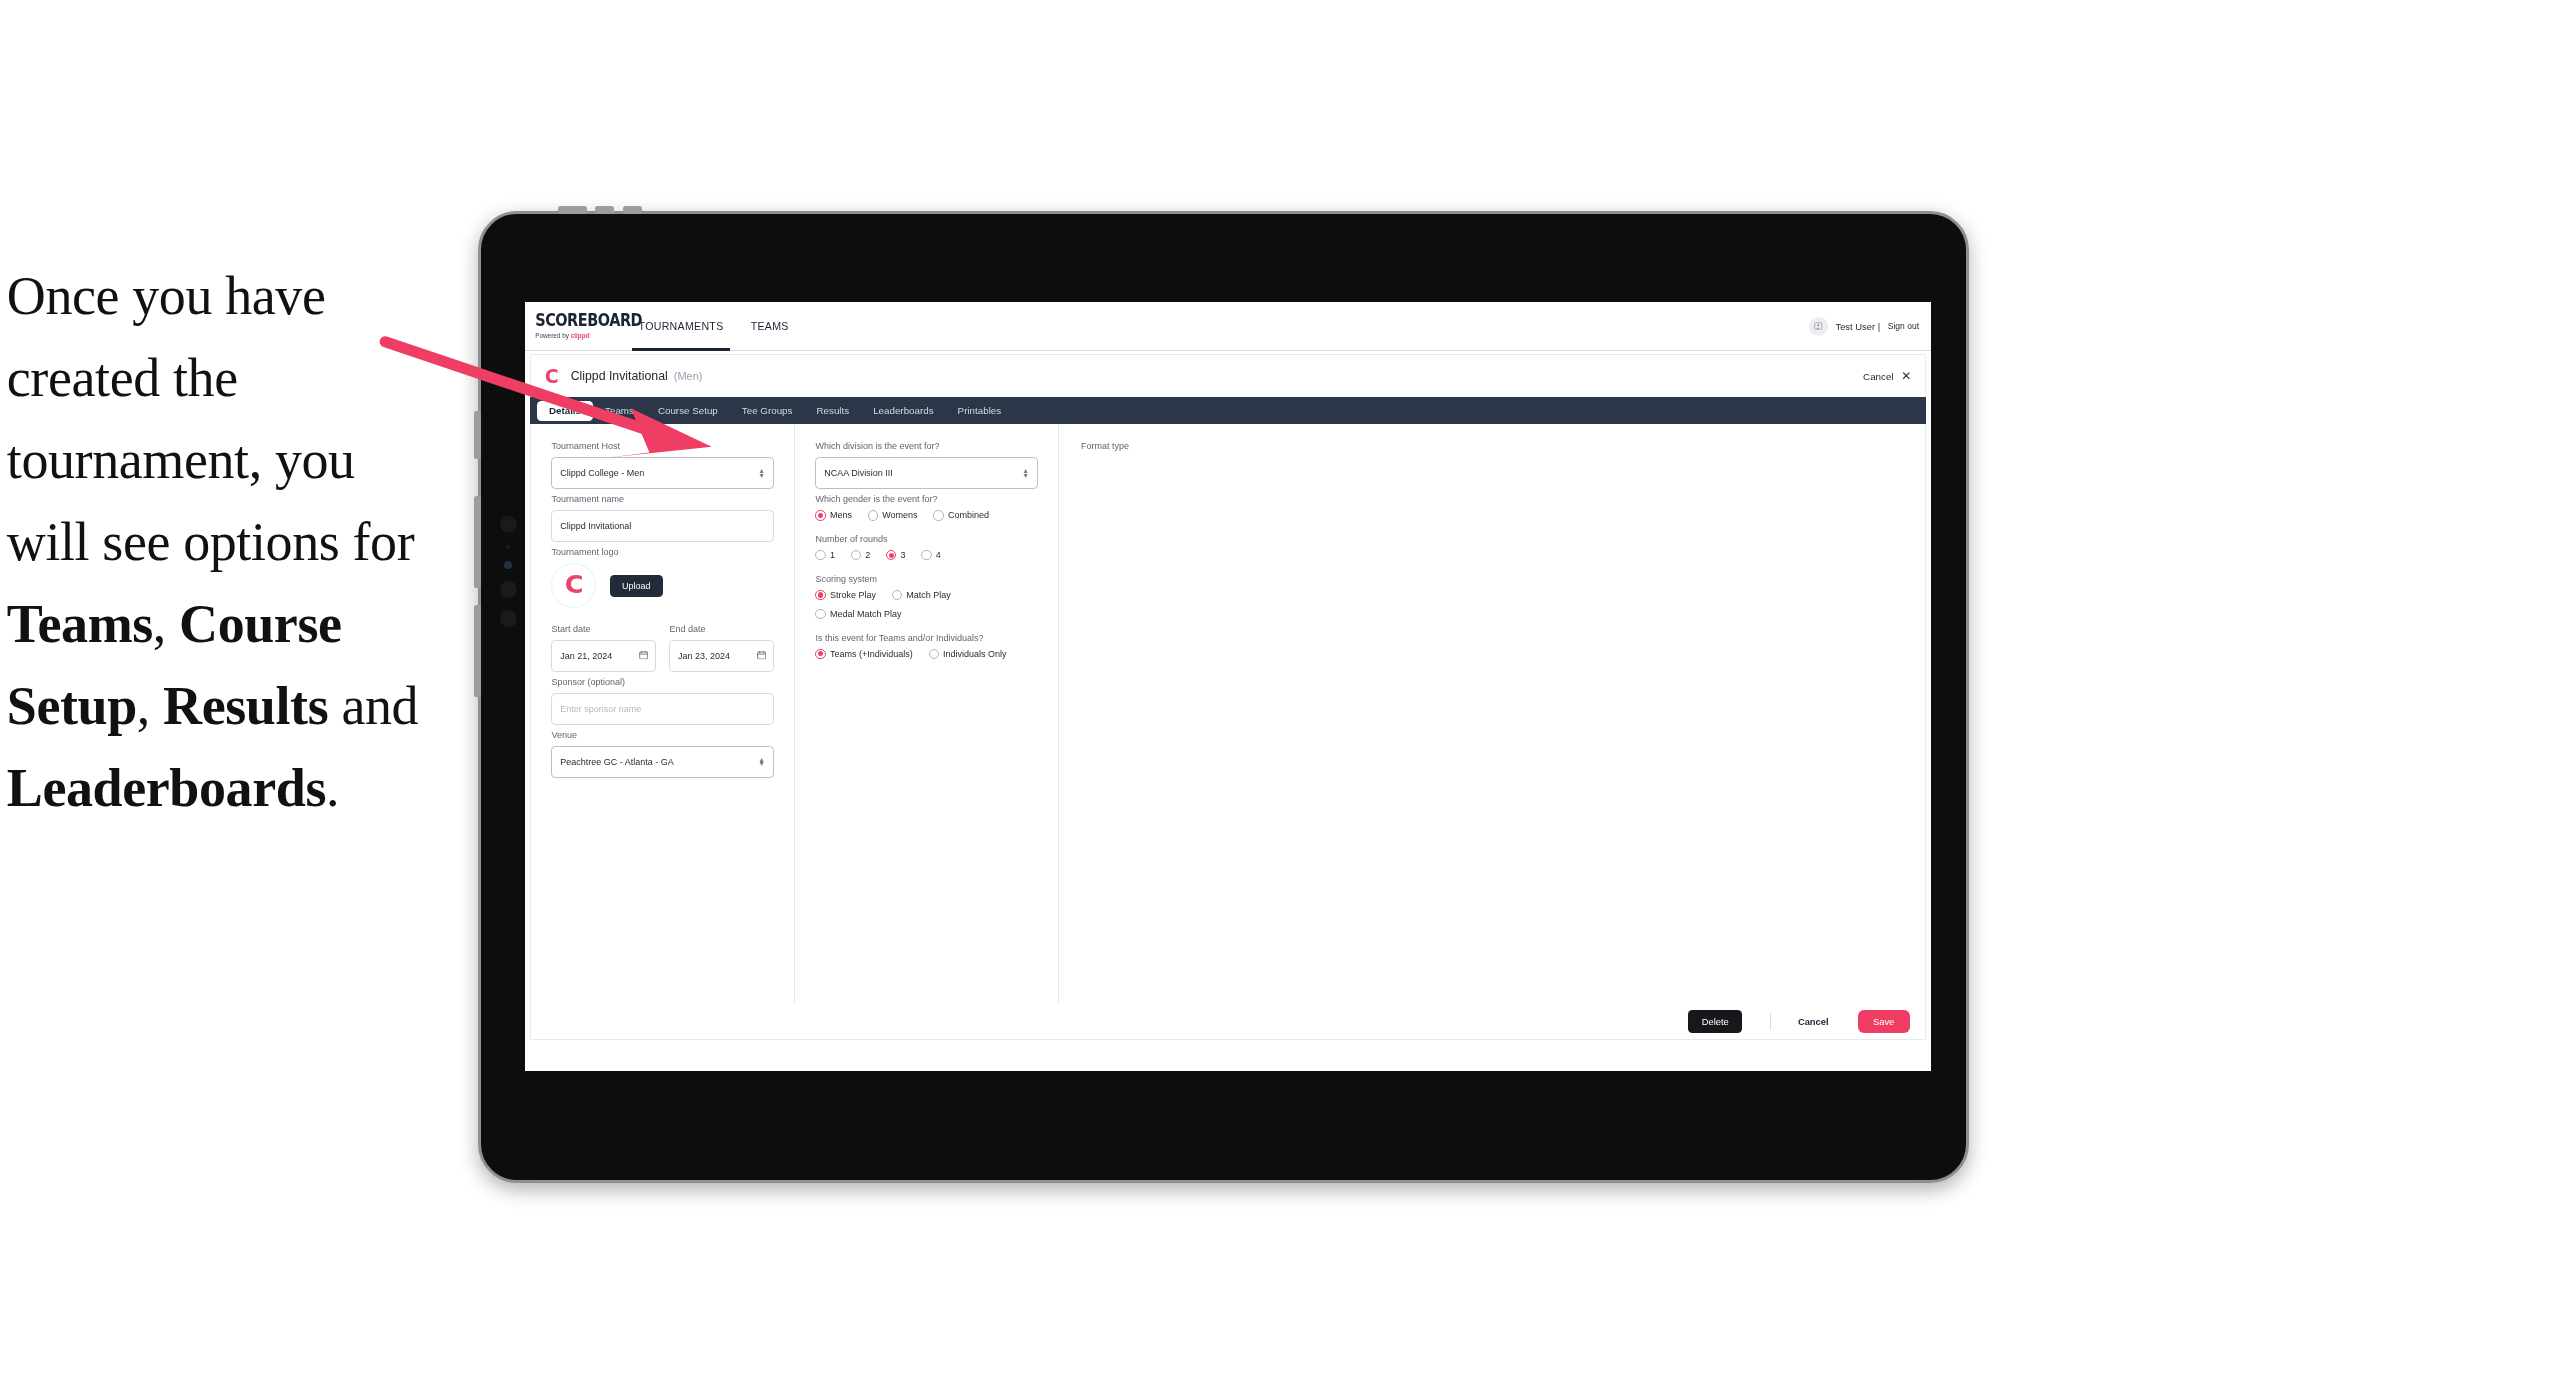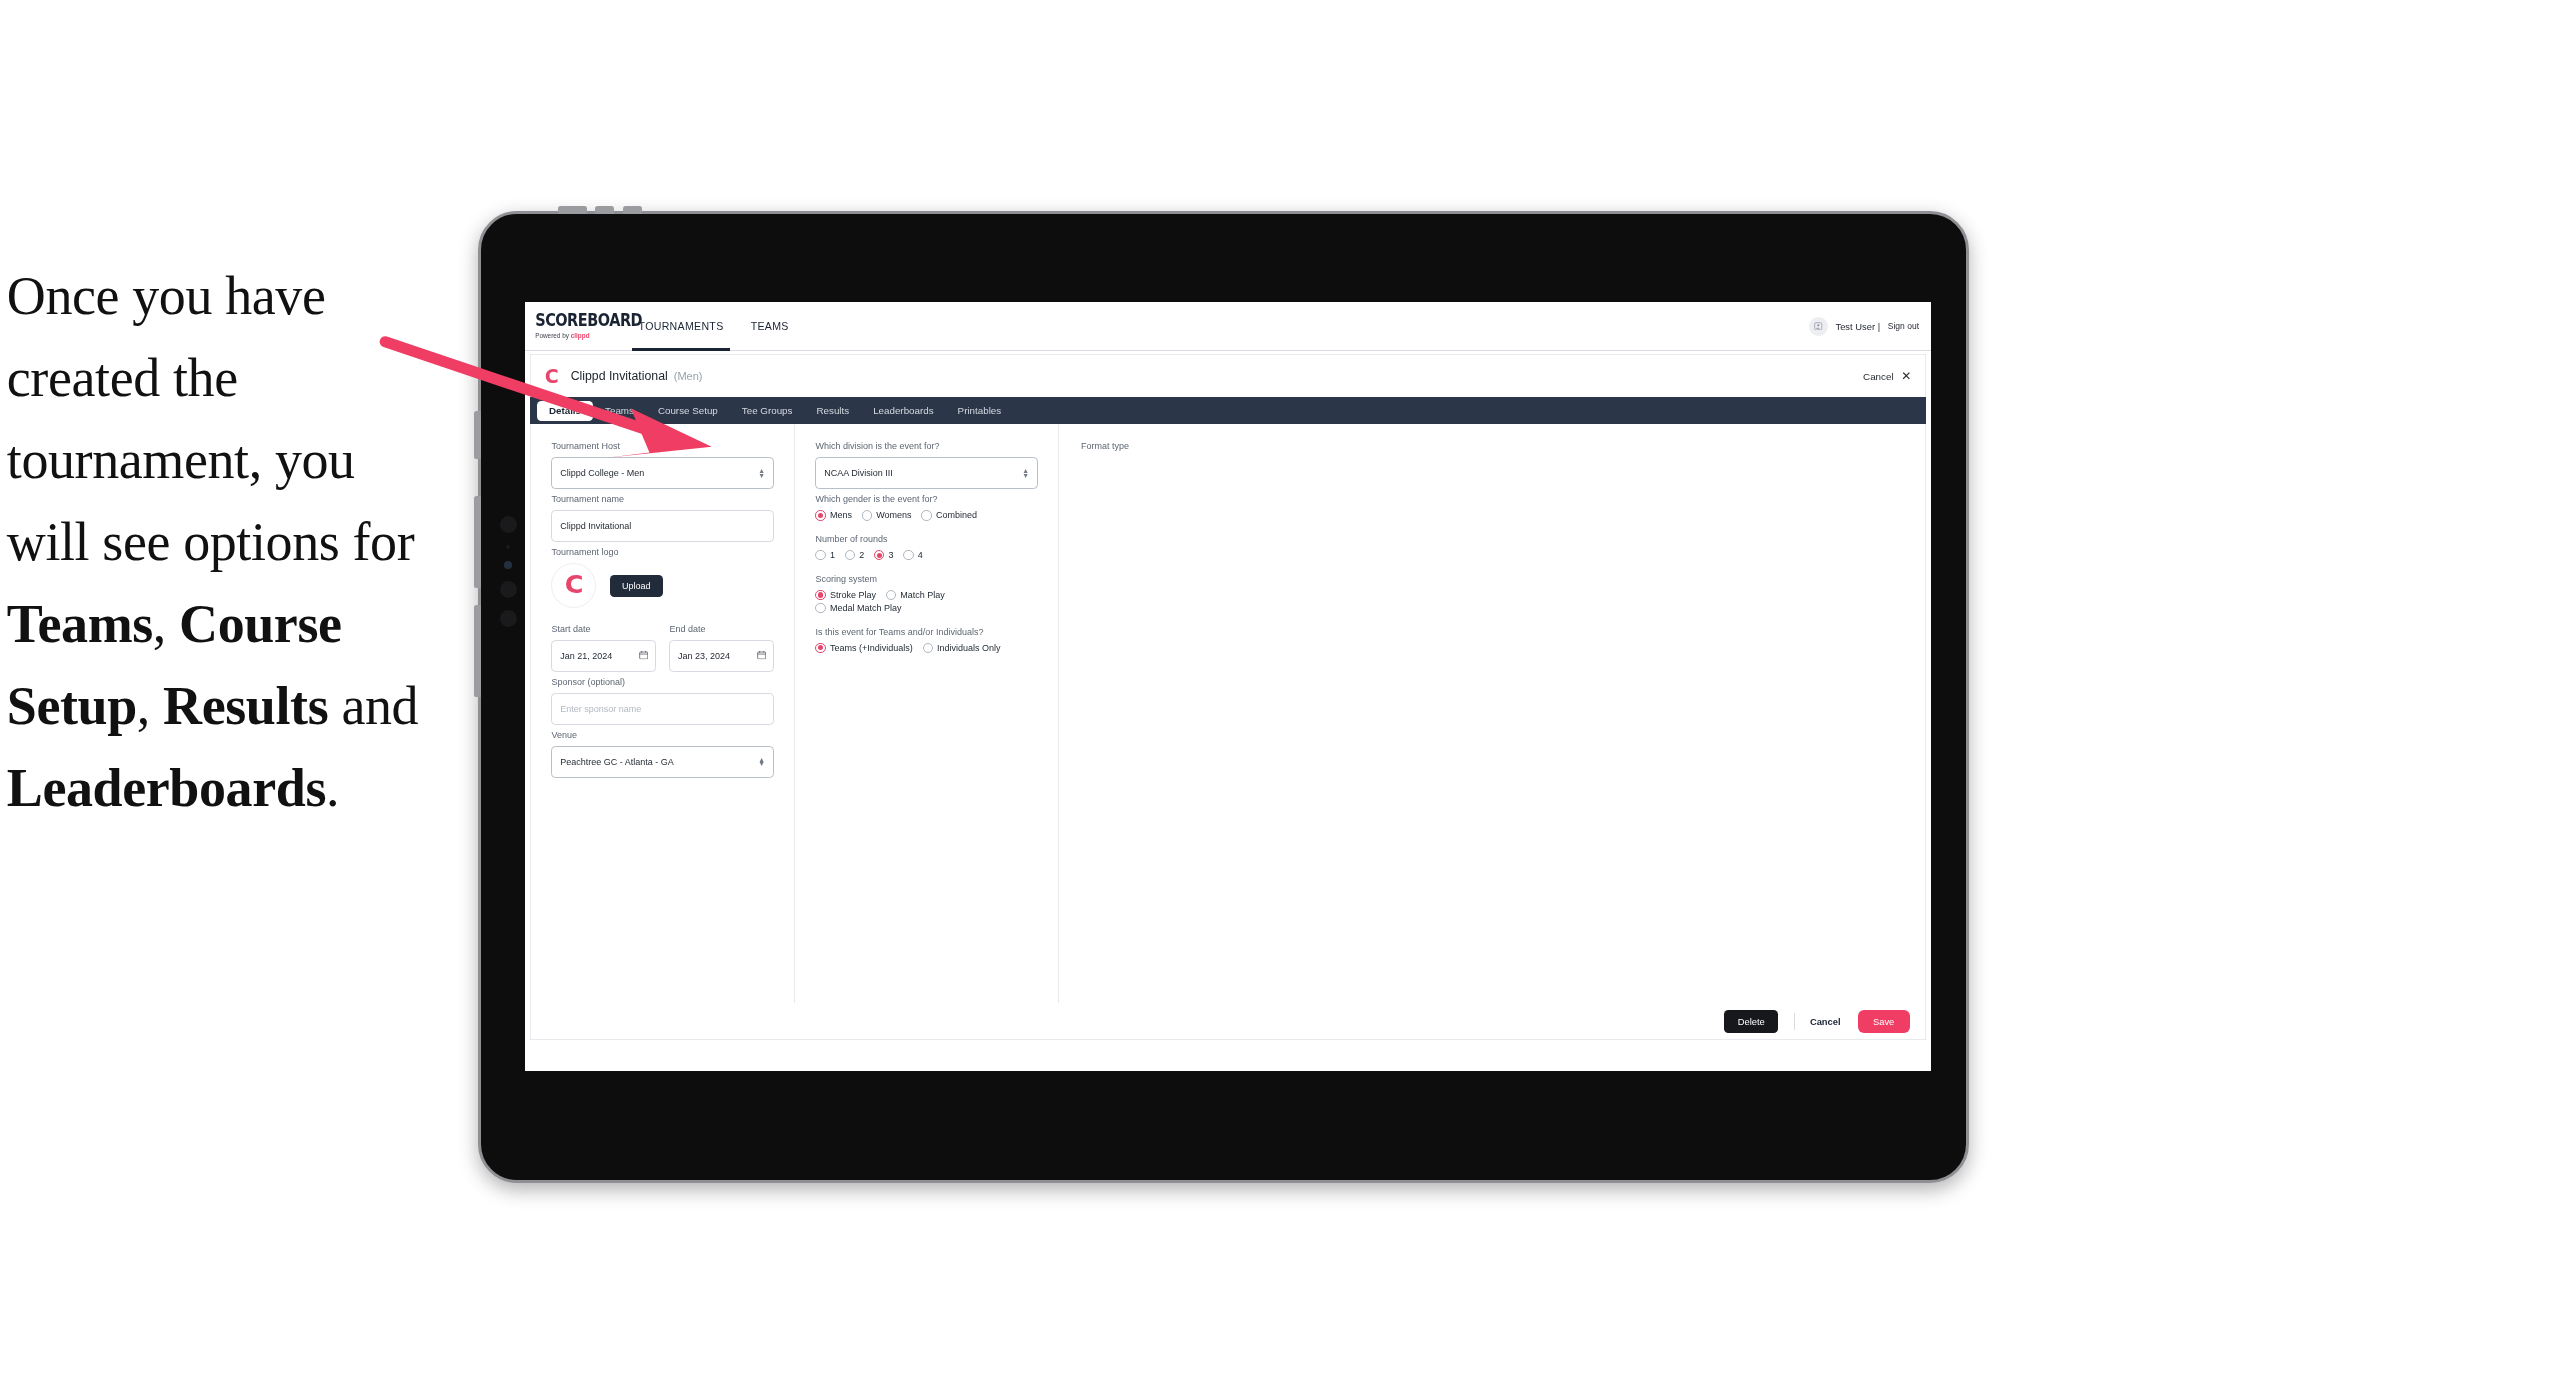--- a/index.html
+++ b/index.html
@@ -351,21 +351,21 @@
     cursor: pointer;
   }
 
   .date-row { display: flex; gap: 13.6px; }
   .date-col { flex: 1; }
 
   
   .radio-row {
     display: flex;
     align-items: flex-start;
-    gap: 3px;
+    gap: 9px;
     margin-bottom: 13.6px;
     flex-wrap: wrap;
   }
   .ritem {
     display: flex;
     align-items: center;
     gap: 4.3px;
     cursor: pointer;
     margin-right: 6.8px;
   }
@@ -404,21 +404,21 @@
   #footer {
     margin: 0 5.1px;
     border: 0.9px solid #e8eaee;
     border-top: none;
     height: 37px;
     background: #ffffff;
     display: flex;
     align-items: center;
     justify-content: flex-end;
     padding-right: 15.3px;
-    gap: 0;
+    gap: 12px;
     box-sizing: border-box;
   }
   #delete-btn {
     background: #17181b;
     color: #ffffff;
     font-size: 9.4px;
     padding: 6px 13.6px;
     border-radius: 4.3px;
     cursor: pointer;
   }

